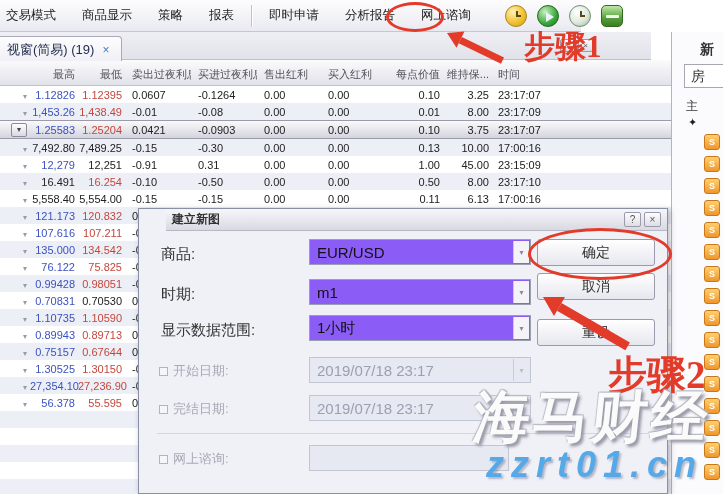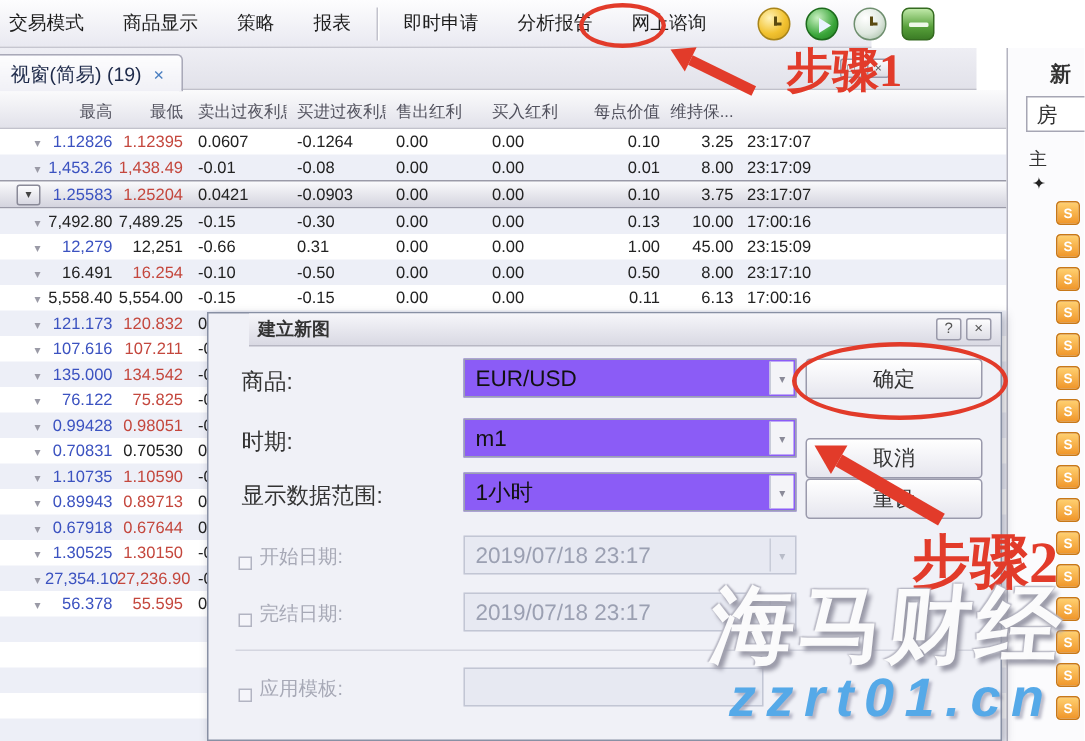--- a/index.html
+++ b/index.html
@@ -140,21 +140,21 @@
   .dlg-titlebar {
     height:22px; background:linear-gradient(#f6f6fa,#d9d9e3);
     border-bottom:1px solid #b8b8c4; display:flex; align-items:center; padding:0 6px;
   }
   .dlg-title { font-size:12px; font-weight:bold; color:#333; flex:1; }
   .dlg-tb-btn {
     width:17px; height:15px; margin-left:3px; font-size:10px; line-height:13px; text-align:center;
     color:#555; background:linear-gradient(#fdfdfe,#dedee6); border:1px solid #9a9aaa; border-radius:2px;
   }
   .dlg-label { position:absolute; left:22px; color:#333; }
-  .dlg-label-dis { position:absolute; left:20px; color:#a7a9b6; font-size:13px; display:flex; align-items:flex-end; }
+  .dlg-label-dis { position:absolute; left:20px; color:#a7a9b6; font-size:13px; display:flex; align-items:center; }
   .dlg-checkbox {
     display:inline-block; width:9px; height:9px; border:1px solid #b2b4c2; background:#f5f5fa; margin-right:5px;
   }
   .dlg-select {
     position:absolute; left:170px; width:222px; height:26px; background:#8b5cf6;
     border:1px solid #9aa0b2; display:flex; align-items:center; padding-left:7px; color:#111;
   }
   .dlg-select .sel-arrow {
     position:absolute; right:1px; top:1px; bottom:1px; width:16px;
     border-left:1px solid #c8ccd8; color:#8a8a98; font-size:8px;
@@ -261,20 +261,21 @@
     <div class="qt-header" id="qt-header">
         <div class="c0"></div>
         <div class="c1">最高</div>
         <div class="c2">最低</div>
         <div class="c3">卖出过夜利息</div>
         <div class="c4">买进过夜利息</div>
         <div class="c5">售出红利</div>
         <div class="c6">买入红利</div>
         <div class="c7">每点价值</div>
         <div class="c8">维持保...</div>
+        <div class="c9">时间</div>
       </div>
     <div id="qt-rows">
         <div class="qt-row">
           <div class="c0"><span class="row-chevron">▾</span></div>
           <div class="c1 v-blue">1.12826</div>
           <div class="c2 v-red">1.12395</div>
           <div class="c3 v-black">0.0607</div>
           <div class="c4 v-black">-0.1264</div>
           <div class="c5 v-black">0.00</div>
           <div class="c6 v-black">0.00</div>
@@ -315,21 +316,21 @@
           <div class="c5 v-black">0.00</div>
           <div class="c6 v-black">0.00</div>
           <div class="c7 v-black">0.13</div>
           <div class="c8 v-black">10.00</div>
           <div class="c9 v-black">17:00:16</div>
         </div>
         <div class="qt-row">
           <div class="c0"><span class="row-chevron">▾</span></div>
           <div class="c1 v-blue">12,279</div>
           <div class="c2 v-black">12,251</div>
-          <div class="c3 v-black">-0.66</div>
+          <div class="c3 v-black">-0.91</div>
           <div class="c4 v-black">0.31</div>
           <div class="c5 v-black">0.00</div>
           <div class="c6 v-black">0.00</div>
           <div class="c7 v-black">1.00</div>
           <div class="c8 v-black">45.00</div>
           <div class="c9 v-black">23:15:09</div>
         </div>
         <div class="qt-row">
           <div class="c0"><span class="row-chevron">▾</span></div>
           <div class="c1 v-black">16.491</div>
@@ -445,21 +446,21 @@
           <div class="c3 v-black">0.</div>
           <div class="c4 v-black"></div>
           <div class="c5 v-black"></div>
           <div class="c6 v-black"></div>
           <div class="c7 v-black"></div>
           <div class="c8 v-black"></div>
           <div class="c9 v-black"></div>
         </div>
         <div class="qt-row">
           <div class="c0"><span class="row-chevron">▾</span></div>
-          <div class="c1 v-blue">0.67918</div>
+          <div class="c1 v-blue">0.75157</div>
           <div class="c2 v-red">0.67644</div>
           <div class="c3 v-black">0.</div>
           <div class="c4 v-black"></div>
           <div class="c5 v-black"></div>
           <div class="c6 v-black"></div>
           <div class="c7 v-black"></div>
           <div class="c8 v-black"></div>
           <div class="c9 v-black"></div>
         </div>
         <div class="qt-row">
@@ -518,21 +519,21 @@
       <span>EUR/USD</span>
       <span class="sel-arrow">▾</span>
     </div>
     <div class="dlg-btn" style="top:30px;">确定</div>
 
     <div class="dlg-label" style="top:76px;">时期:</div>
     <div class="dlg-select" style="top:70px;">
       <span>m1</span>
       <span class="sel-arrow">▾</span>
     </div>
-    <div class="dlg-btn" style="top:83px;">取消</div>
+    <div class="dlg-btn" style="top:64px;">取消</div>
 
     <div class="dlg-label" style="top:112px;">显示数据范围:</div>
     <div class="dlg-select" style="top:106px;">
       <span>1小时</span>
       <span class="sel-arrow">▾</span>
     </div>
     <div class="dlg-btn" style="top:110px;">重设</div>
 
     <div class="dlg-label-dis" style="top:153px;">
       <span class="dlg-checkbox"></span>
@@ -549,21 +550,21 @@
     </div>
     <div class="dlg-select disabled" style="top:186px;">
       <span>2019/07/18 23:17</span>
       <span class="sel-arrow">▾</span>
     </div>
 
     <div class="dlg-divider"></div>
 
     <div class="dlg-label-dis" style="top:241px;">
       <span class="dlg-checkbox"></span>
-      <span>应用模板:</span>
+      <span>网上谘询:</span>
     </div>
     <div class="dlg-select disabled" style="top:236px;width:200px;">
       <span></span>
     </div>
   </div>
 
   <div class="anno-ellipse ellipse-step1"></div>
   <div class="anno-arrow arrow-step1">
     <div class="arrow-head"></div>
       <div class="arrow-shaft"></div>

